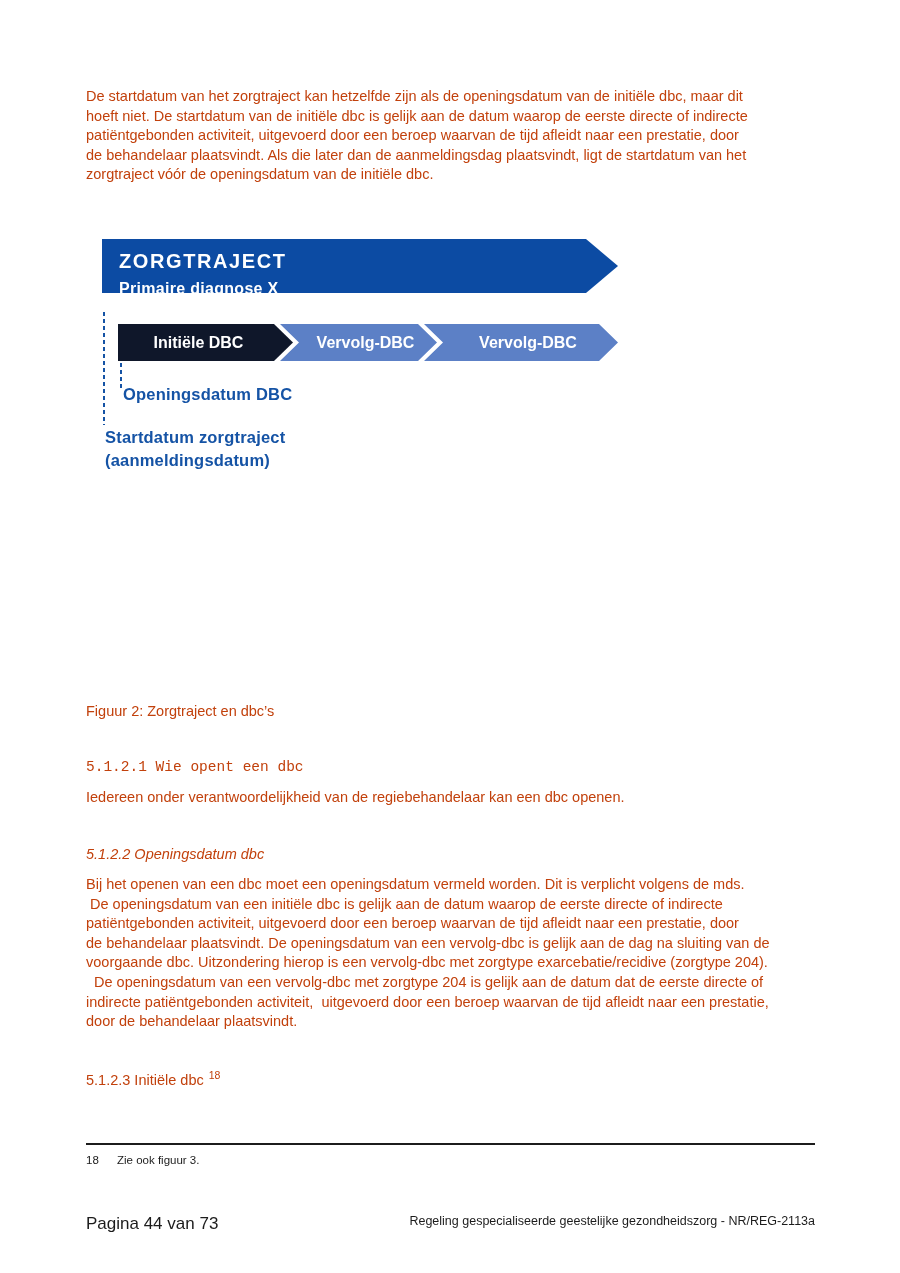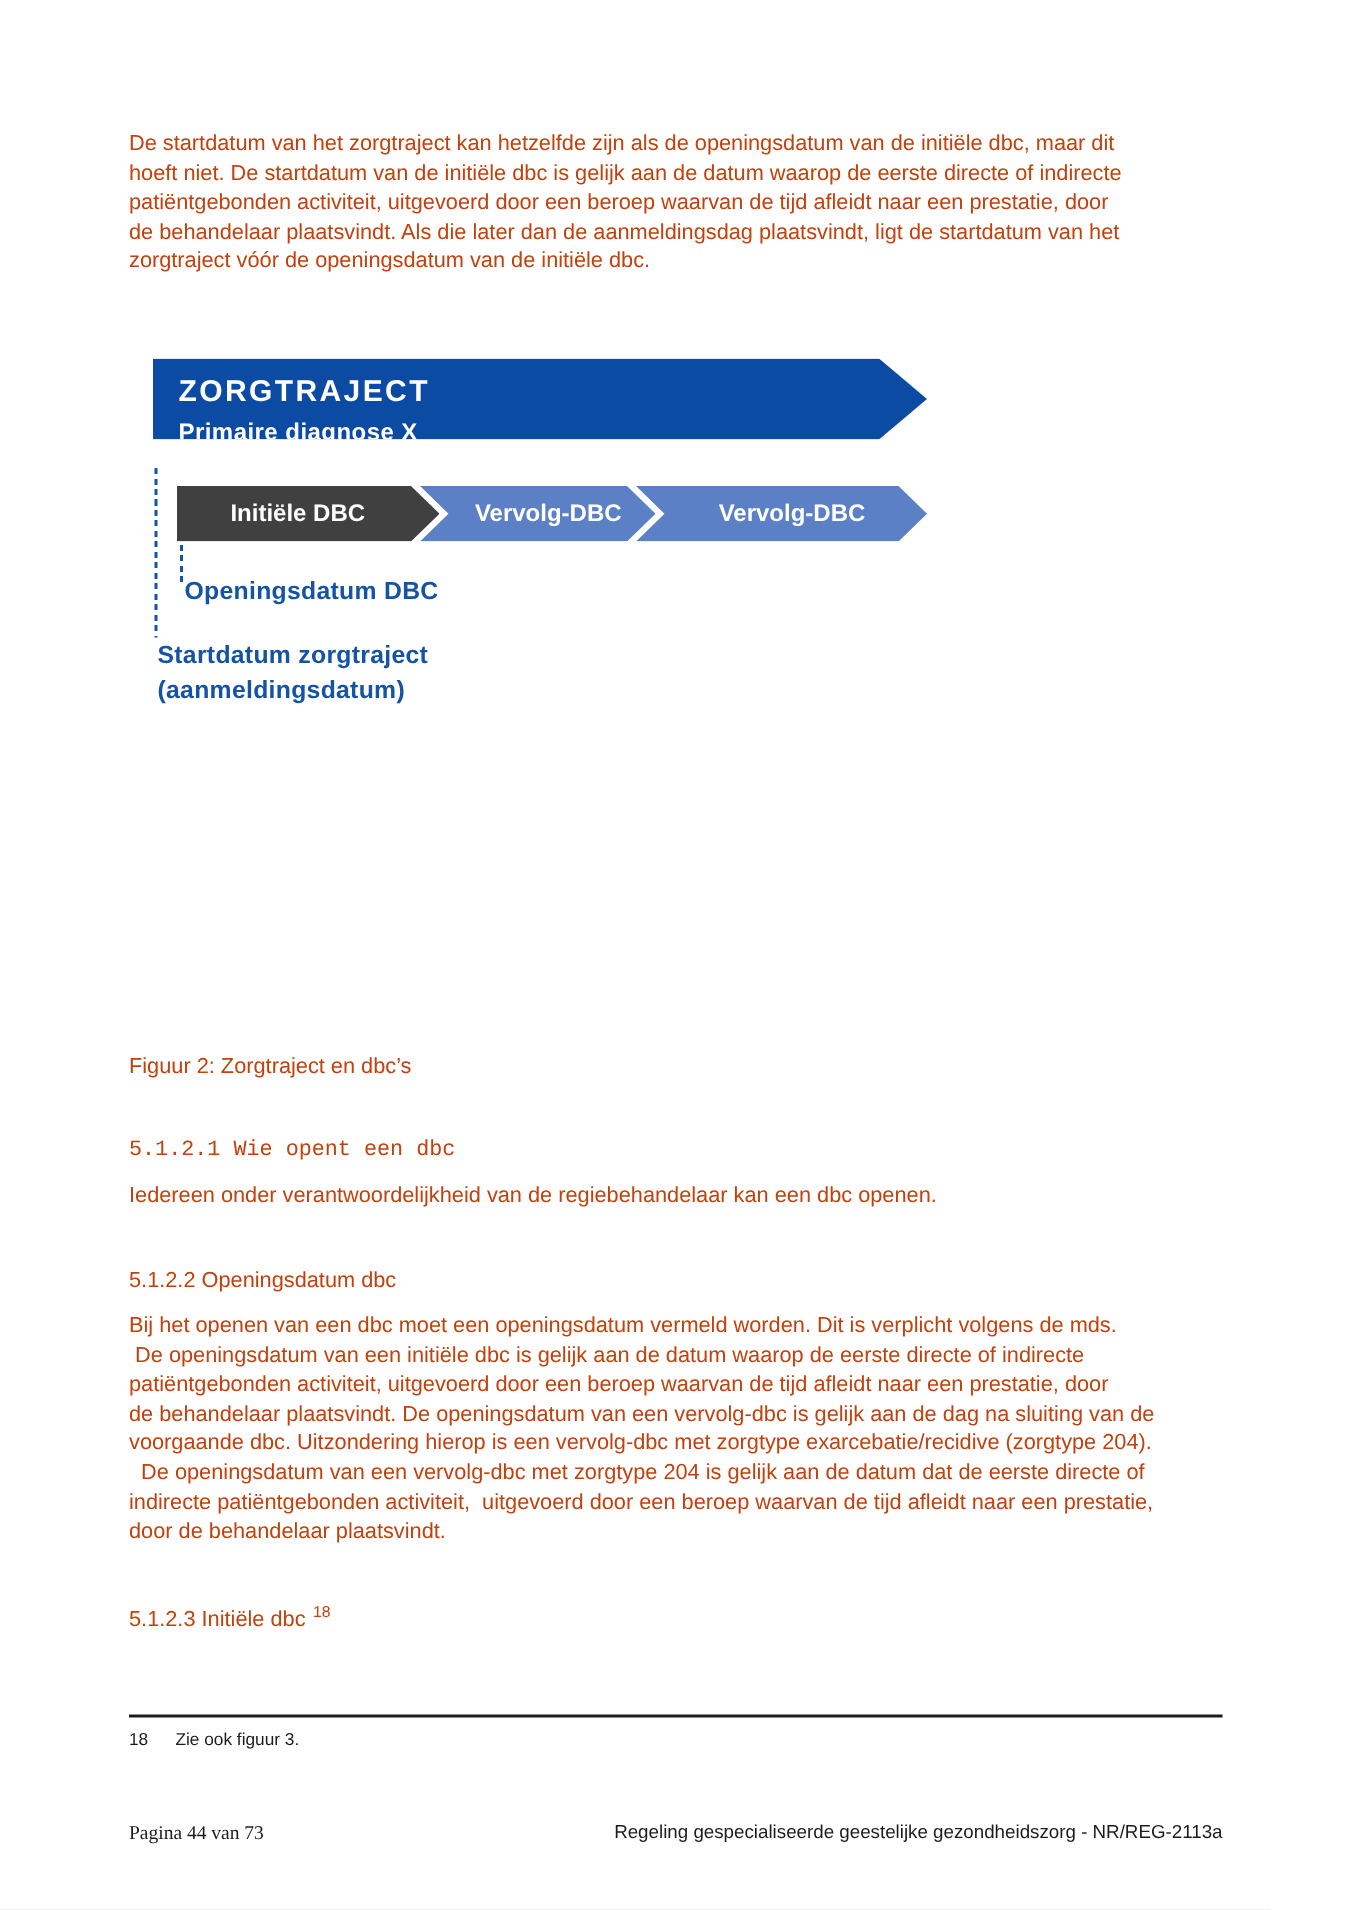--- a/index.html
+++ b/index.html
@@ -55,21 +55,21 @@
     color: #ffffff;
     font-size: 16px;
     font-weight: bold;
     box-sizing: border-box;
     clip-path: polygon(0 0, calc(100% - 19px) 0, 100% 50%, calc(100% - 19px) 100%, 0 100%);
   }
   .chev.notched {
     clip-path: polygon(0 0, calc(100% - 19px) 0, 100% 50%, calc(100% - 19px) 100%, 0 100%, 19px 50%);
     padding-left: 14px;
   }
-  .chev1 { left: 118px; width: 175px; background: #404040; padding-right: 14px; }
+  .chev1 { left: 118px; width: 175px; background: #0f172a; padding-right: 14px; }
   .chev2 { left: 280px; width: 157px; background: #5c80c6; }
   .chev3 { left: 424px; width: 194px; background: #5c80c6; }
 
   .vdash {
     position: absolute;
     width: 2px;
     background: repeating-linear-gradient(to bottom, #1553a5 0px, #1553a5 4px, transparent 4px, transparent 7px);
   }
   .vdash1 { left: 103px; top: 312px; height: 113px; }
   .vdash2 { left: 120px; top: 363px; height: 26px; }
@@ -81,21 +81,21 @@
     font-weight: 600;
     letter-spacing: 0.2px;
   }
   .lbl-openings { left: 123px; top: 385px; }
   .lbl-start { left: 105px; top: 426px; line-height: 23px; white-space: pre; }
 
   .caption { top: 702px; }
 
   .s1-heading { top: 758px; font-family: Liberation Mono, monospace; }
   .s1-body   { top: 788px; }
-  .s2-heading { top: 845px; }
+  .s2-heading { top: 845px; font-style: italic; }
   .s2-body   { top: 875px; }
   .s3-heading { top: 1071px; }
   .sup {
     font-size: 10.5px;
     position: relative;
     top: -6px;
     margin-left: 5px;
   }
 
   .fn-rule {
@@ -107,22 +107,21 @@
   .footnote {
     position: absolute;
     left: 86px; top: 1154px;
     font-size: 11.5px;
     color: #1c1c1c;
   }
   .fn-num { display: inline-block; width: 31px; }
   .footer-left {
     position: absolute;
     left: 86px; top: 1214px;
-    font-size: 13px;
-    font-family: Liberation Serif, serif;
+    font-size: 17px;
   }
   .footer-right {
     position: absolute;
     right: 85px; top: 1214px;
     font-size: 12.5px;
   }
 </style>
 </head>
 <body>
 

